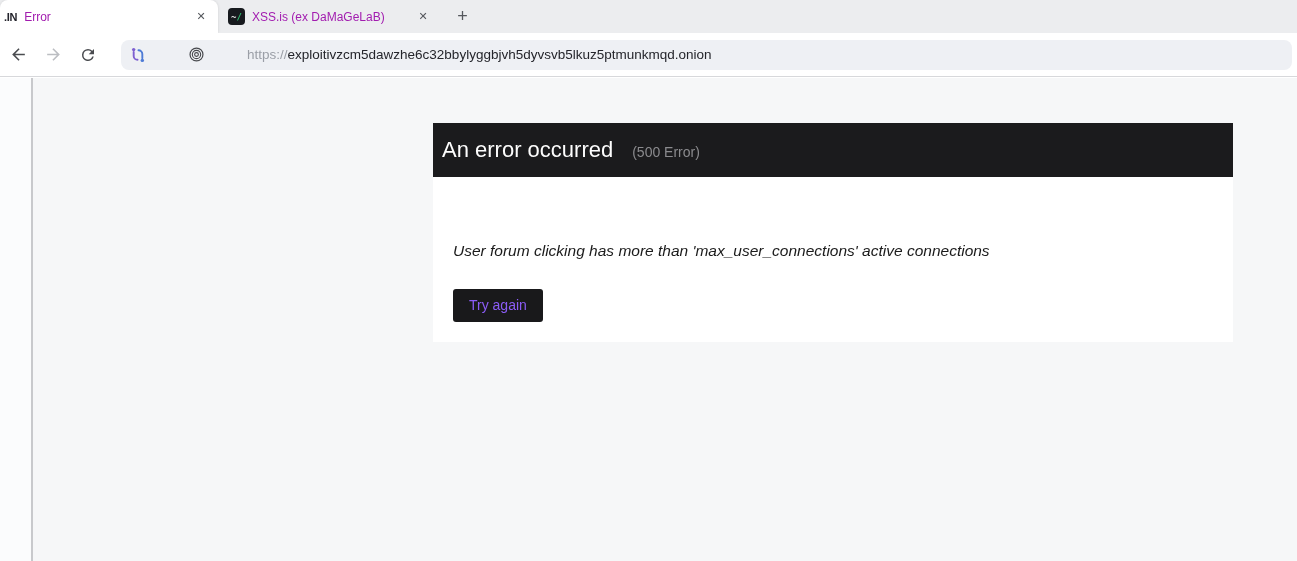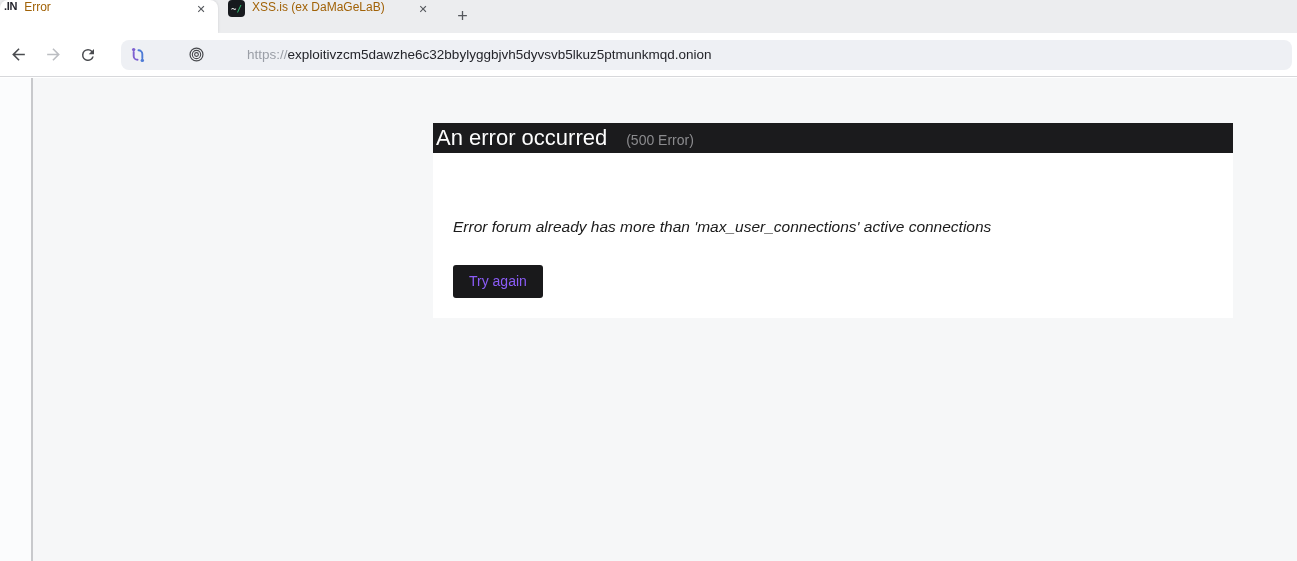--- a/index.html
+++ b/index.html
@@ -18,41 +18,41 @@
     width:1297px;height:561px;position:relative;overflow:hidden;
     font-family:"Liberation Sans", sans-serif;background:#fff;
   }
 
   
   .tabstrip{
     position:absolute;left:0;top:0;width:1297px;height:33px;
     background:var(--tabstrip-bg);
   }
   .tab{
-    position:absolute;top:0;height:33px;display:flex;align-items:flex-start;
+    position:absolute;top:0;height:33px;display:flex;align-items:center;
   }
   .tab.active{
     left:0;width:218px;background:#fff;border-radius:8px 8px 0 0;
     box-shadow:0 0 3px rgba(0,0,0,.12);
   }
   .tab.inactive{left:222px;width:218px;}
   .favicon-exploit{
     margin-left:4px;font-weight:700;font-size:11px;color:#23232b;
     letter-spacing:-0.3px;white-space:nowrap;
   }
   .favicon-xss{
     margin-left:6px;width:17px;height:17px;border-radius:4px;background:#171a1e;
     display:flex;align-items:center;justify-content:center;
     font-family:"DejaVu Sans Mono", monospace;font-size:9px;font-weight:700;
     flex:0 0 auto;
   }
   .favicon-xss .tilde{color:#e8e8e8;}
   .favicon-xss .slash{color:var(--favicon-slash-green);}
   .tab-title{
-    margin-left:7px;font-size:12px;color:#a16207;white-space:nowrap;
+    margin-left:7px;font-size:12px;color:#a21caf;white-space:nowrap;
     overflow:hidden;flex:1 1 auto;
   }
   .tab-close{
     flex:0 0 auto;width:18px;height:18px;margin-right:8px;border-radius:3px;
     display:flex;align-items:center;justify-content:center;
     font-size:11px;color:#55585d;cursor:pointer;
   }
   .newtab-btn{
     position:absolute;left:452px;top:6px;width:21px;height:21px;border-radius:4px;
     display:flex;align-items:center;justify-content:center;
@@ -86,22 +86,22 @@
     background:var(--page-bg);
   }
   .left-strip{
     position:absolute;left:0;top:0;width:33px;height:483px;background:#fbfcfd;
     border-right:2px solid #c8c9cc;
   }
   .error-card{
     position:absolute;left:433px;top:45px;width:800px;background:#fff;
   }
   .card-header{
-    height:30px;background:var(--card-header-bg);color:#fff;
-    padding-left:3px;display:flex;align-items:center;
+    height:54px;background:var(--card-header-bg);color:#fff;
+    padding-left:9px;display:flex;align-items:center;
   }
   .err-title{font-size:22px;color:#fdfdfd;}
   .err-code{font-size:14px;color:#8b8b8e;margin-left:19px;position:relative;top:2px;}
   .card-body{padding:39px 20px 20px 20px;}
   .card-body p{margin:0;font-size:15.5px;color:#1b1b1b;line-height:26px;}
   .msg{max-width:736px;}
   .detail{margin-top:25px !important;font-style:italic;line-height:20px !important;}
   .hint{margin-top:30px !important;line-height:20px !important;}
   .try-again{
     margin-top:28px;display:inline-block;background:var(--button-bg);color:#8b5cf6;
@@ -177,19 +177,19 @@
 
   <div class="content">
     <div class="left-strip"></div>
 
     <div class="error-card">
       <div class="card-header">
         <span class="err-title">An error occurred</span>
         <span class="err-code">(500 Error)</span>
       </div>
       <div class="card-body">
-        <p class="detail">Error forum already has more than 'max_user_connections' active connections</p>
+        <p class="detail">User forum clicking has more than 'max_user_connections' active connections</p>
         <button class="try-again">Try again</button>
       </div>
     </div>
   </div>
 
 </div>
 
 </body></html>

